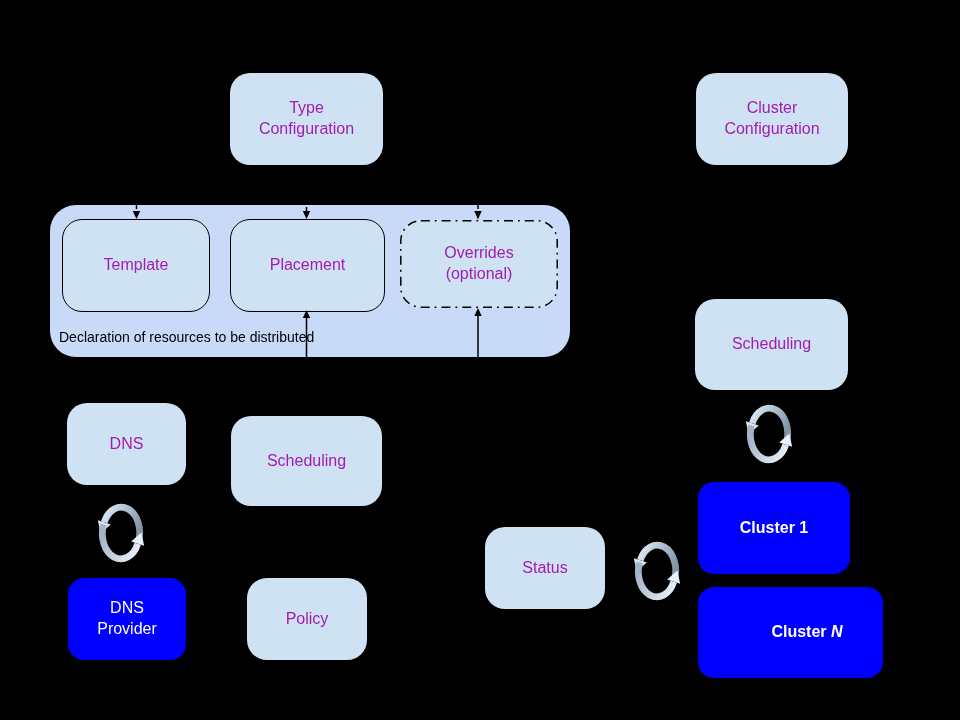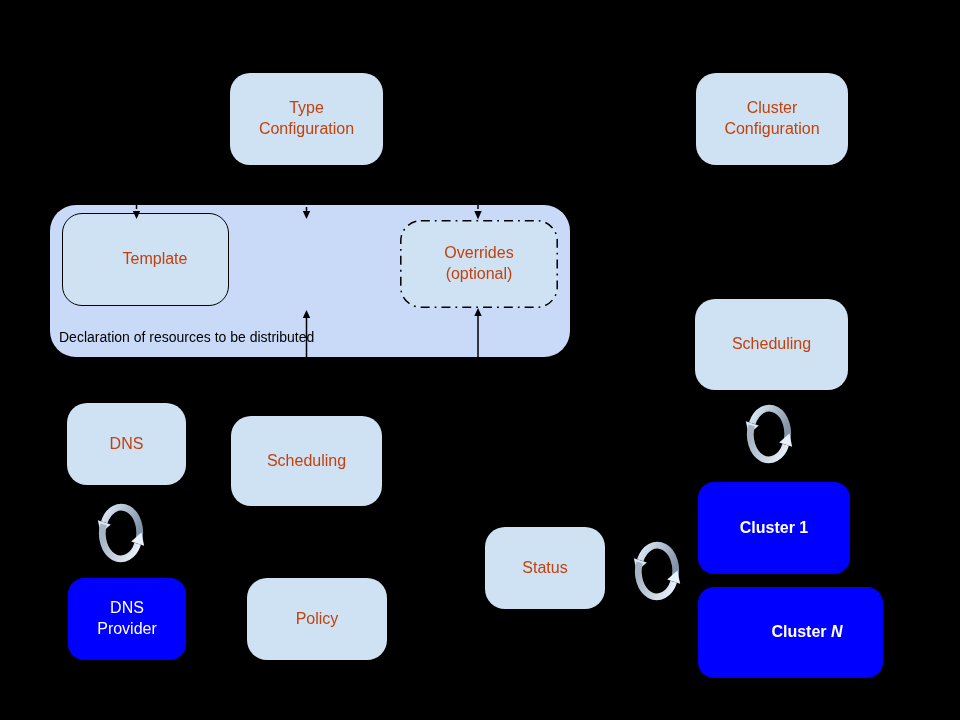--- a/index.html
+++ b/index.html
@@ -3,21 +3,21 @@
 <meta charset="utf-8">
 <style>
   html,body{margin:0;padding:0;background:#000;}
   .stage{
     position:relative;width:960px;height:720px;overflow:hidden;
     background:var(--canvas-bg,#000);
     font-family:"Liberation Sans", sans-serif;
   }
   .box{
     position:absolute;display:flex;align-items:center;justify-content:center;
-    text-align:center;font-size:16px;line-height:1.3;color:#c2410c;
+    text-align:center;font-size:16px;line-height:1.3;color:#a21caf;
     background:var(--light-box,#cfe2f3);border-radius:20px;
     white-space:pre-line;z-index:10;
   }
   .box.bordered{border:1.6px solid var(--line,#000);border-radius:20px;}
   .box.blue{
     background:var(--blue-box,#0000ff);color:var(--blue-box-text,#fff);
     font-weight:bold;border-radius:16px;
   }
   .container-group{
     position:absolute;left:50px;top:205px;width:520px;height:152px;
@@ -70,24 +70,27 @@
 
   <div class="box" style="left:696px;top:73px;width:152px;height:92px;">
     <span>Cluster
 Configuration</span>
   </div>
 
   <div class="container-group">
     <span class="container-caption">Declaration of resources to be distributed</span>
   </div>
 
-  <div class="box bordered" style="left:62px;top:213px;width:146px;height:91px;padding-left:19px;">
+  <div class="box bordered" style="left:62px;top:219px;width:146px;height:91px;">
     <span>Template</span>
   </div>
 
+  <div class="box bordered" style="left:230px;top:219px;width:153px;height:91px;">
+    <span>Placement</span>
+  </div>
 
   <div class="box" style="left:400px;top:220px;width:158px;height:88px;border-radius:20px;align-items:center;">
     <svg class="overrides-border" viewBox="0 0 158 88" preserveAspectRatio="none" xmlns="http://www.w3.org/2000/svg">
       <rect x="0.8" y="0.8" width="156.4" height="86.4" rx="20" ry="20" fill="none" stroke="#000" stroke-width="1.5" stroke-dasharray="9 5 1.8 5"></rect>
     </svg>
     <span>
       <span>Overrides</span>
       <span class="sub-label">(optional)</span>
     </span>
   </div>
@@ -98,21 +101,21 @@
 
   <div class="box" style="left:231px;top:403px;width:151px;height:90px;margin-top:13px;">
     <span>Scheduling</span>
   </div>
 
   <div class="box blue" style="left:68px;top:578px;width:118px;height:82px;font-weight:normal;">
     <span>DNS
 Provider</span>
   </div>
 
-  <div class="box" style="left:247px;top:578px;width:140px;height:82px;">
+  <div class="box" style="left:247px;top:578px;width:120px;height:82px;">
     <span>Policy</span>
   </div>
 
   <div class="box" style="left:695px;top:299px;width:153px;height:91px;">
     <span>Scheduling</span>
   </div>
 
   <div class="box" style="left:485px;top:527px;width:120px;height:82px;">
     <span>Status</span>
   </div>

